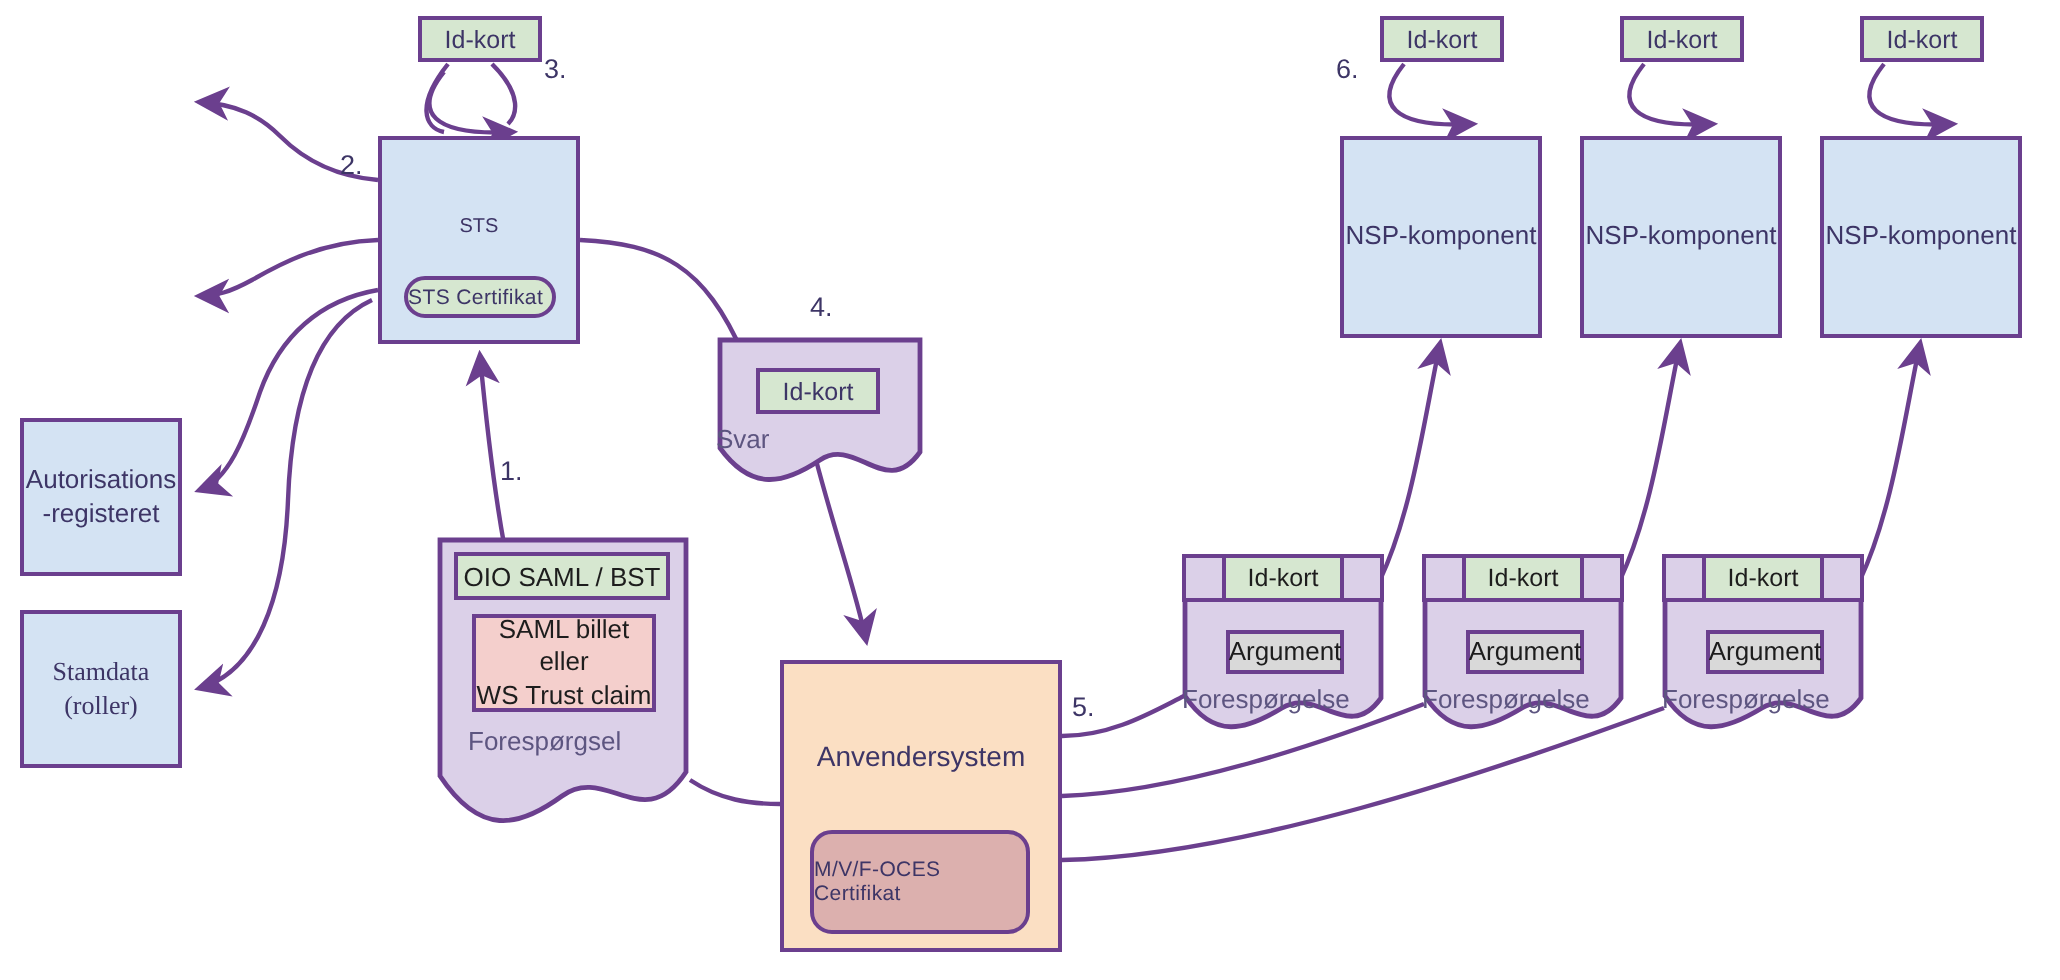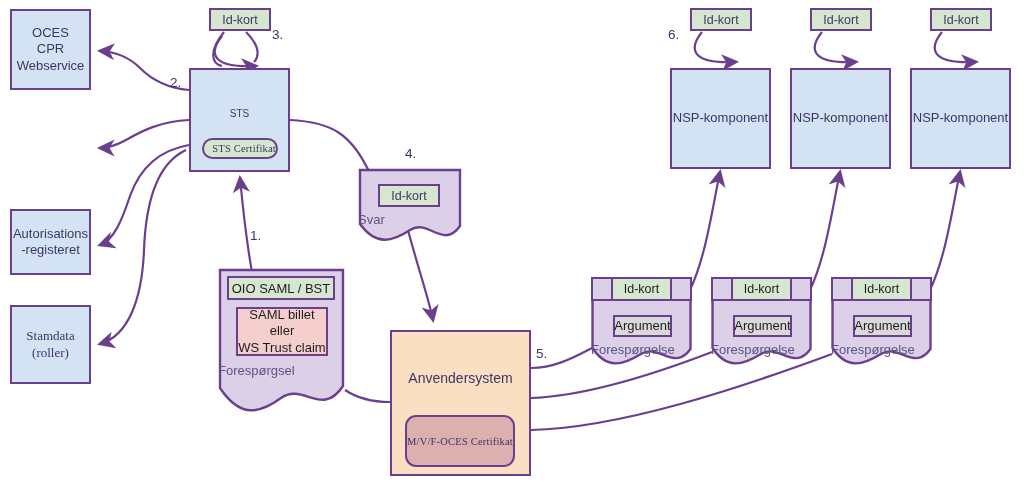--- a/index.html
+++ b/index.html
@@ -25,24 +25,23 @@
     display:flex;align-items:center;justify-content:center;
     font-size:12.5px;
     box-sizing:border-box;
   }
   .cert{
     position:absolute;
     border:2px solid #6b3f8e;
     border-radius:13px;
     background:#d6e7d0;
     color:#3d3566;
-    display:flex;align-items:center;justify-content:flex-end;
+    display:flex;align-items:center;justify-content:flex-start;
     font-size:10.5px;letter-spacing:.2px;
     box-sizing:border-box;
-    font-family:Liberation Serif, serif;
   }
   .cert.oces{background:#dcb0ae;border-radius:11px;font-size:10.5px;}
   .docwrap{position:absolute;}
   .docwrap svg{position:absolute;left:0;top:0;overflow:visible;}
   .doclabel{
     position:absolute;width:100%;text-align:left;
     color:#5d5580;font-size:13px;
   }
   .band{
     position:absolute;box-sizing:border-box;
@@ -116,30 +115,23 @@
 
       <path d="M224,32 C208,52 212,64 222,66 M246,32 C262,48 258,58 254,62"></path>
       <path d="M222,36 C206,56 216,68 256,66" marker-end="url(#ah)"></path>
 
       <path d="M702,32 C686,52 696,64 736,62" marker-end="url(#ah)"></path>
       <path d="M822,32 C806,52 816,64 856,62" marker-end="url(#ah)"></path>
       <path d="M942,32 C926,52 936,64 976,62" marker-end="url(#ah)"></path>
     </g>
   </svg>
 
-  <div class="node box" style="left:10px;top:9px;width:81px;height:81px;">
-    <span>
-      <span>OCES</span><br>
-      <span>CPR</span><br>
-      <span>Webservice</span>
-    </span>
-  </div>
-
-
-  <div class="node box" style="left:10px;top:209px;width:81px;height:66px;">
+
+
+  <div class="node box" style="left:10px;top:209px;width:81px;height:79px;">
     <span>
       <span>Autorisations</span><br>
       <span>-registeret</span>
     </span>
   </div>
 
   <div class="node box" style="left:10px;top:305px;width:81px;height:79px;font-family:Liberation Serif, serif;">
     <span>
       <span>Stamdata</span><br>
       <span>(roller)</span>
@@ -163,21 +155,21 @@
     </svg>
     <div class="band" style="left:9px;top:8px;width:108px;height:24px;">
       <span>OIO SAML / BST</span>
     </div>
     <div class="innerbox" style="left:18px;top:39px;width:92px;height:49px;">
       <span>
         <span>SAML billet eller</span><br>
         <span>WS Trust claim</span>
       </span>
     </div>
-    <div class="doclabel" style="top:95px;">Forespørgsel</div>
+    <div class="doclabel" style="top:95px;padding-left:16px;">Forespørgsel</div>
   </div>
 
   <div class="docwrap" style="left:358px;top:168px;width:104px;height:78px;">
     <svg width="104" height="78" viewBox="0 0 104 78" xmlns="http://www.w3.org/2000/svg">
       <path d="M2,2 L102,2 L102,58 C85,82 70,50 52,62 C34,74 18,78 2,56 Z" fill="#dbd0e8" stroke="#6b3f8e" stroke-width="2.4"></path>
     </svg>
     <div class="idkort" style="left:20px;top:16px;width:62px;height:23px;">
       <span>Id-kort</span>
     </div>
     <div class="doclabel" style="top:44px;">Svar</div>

